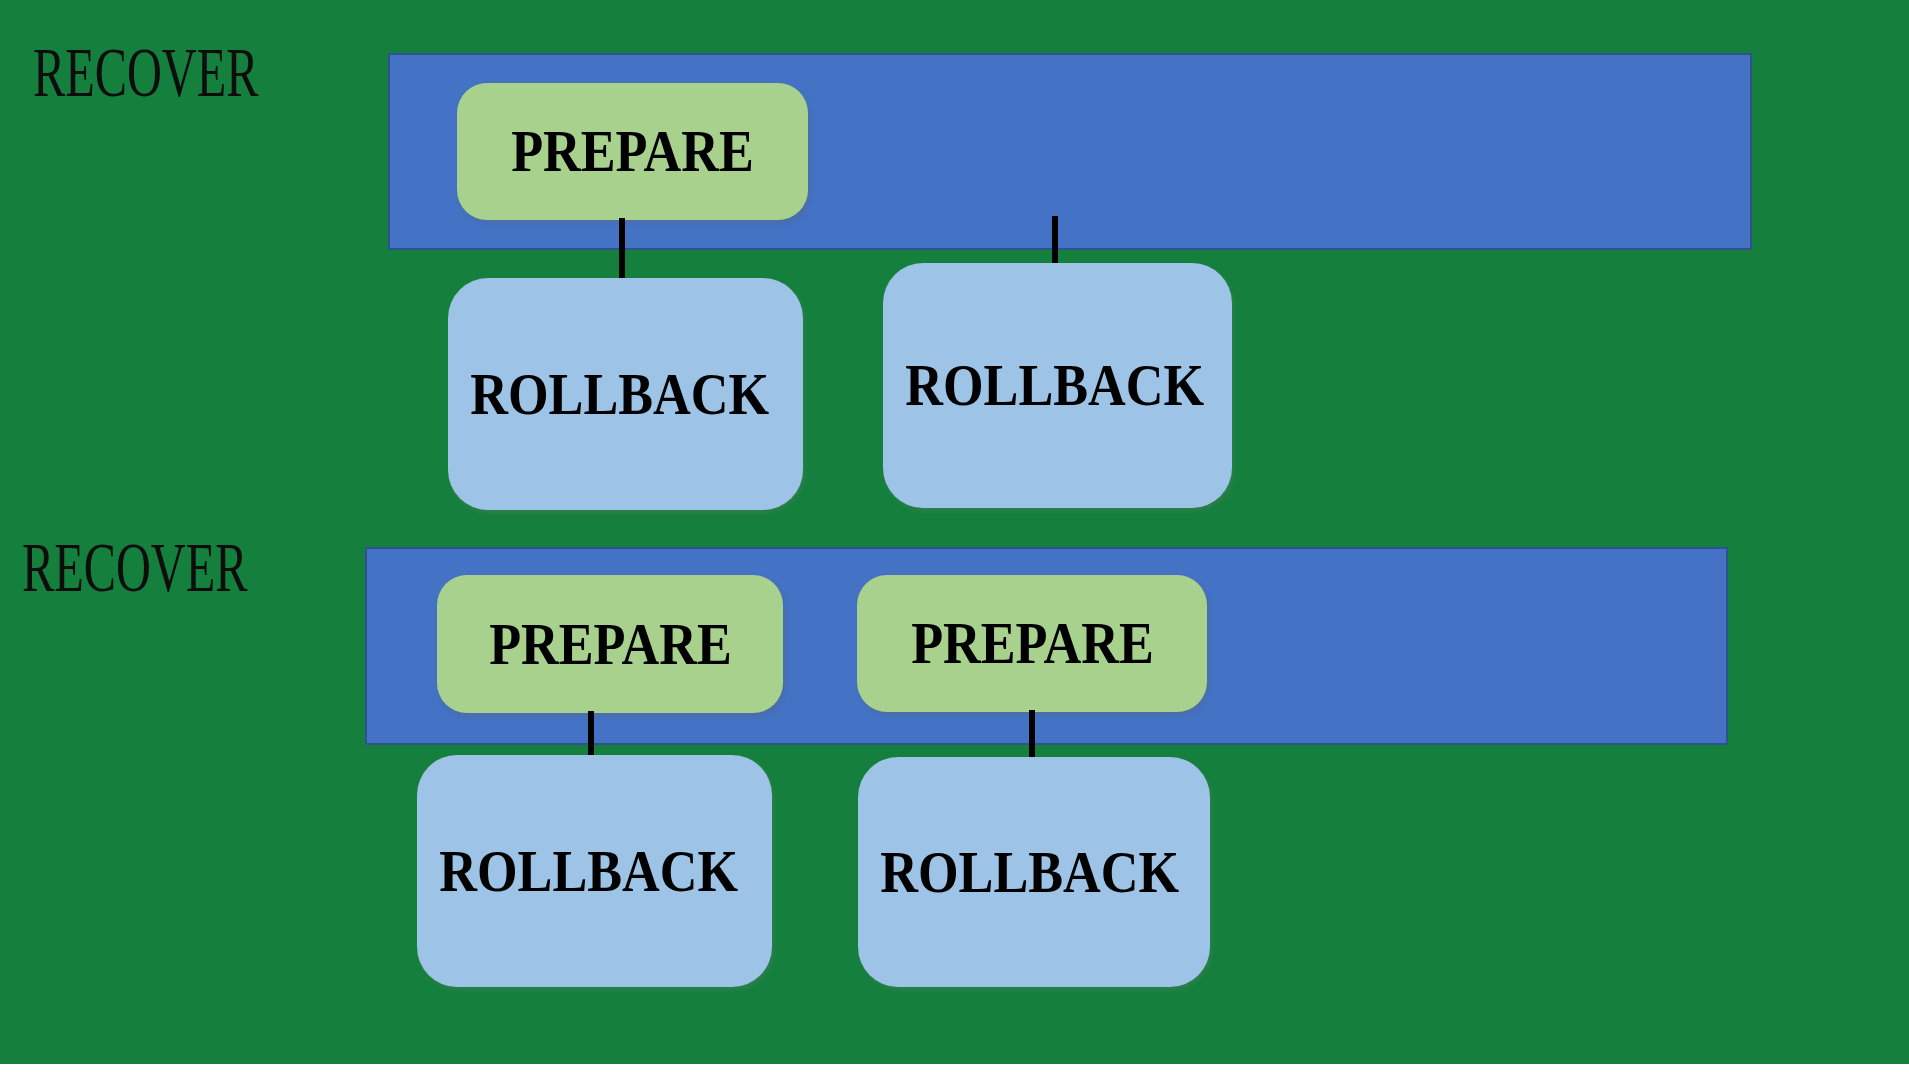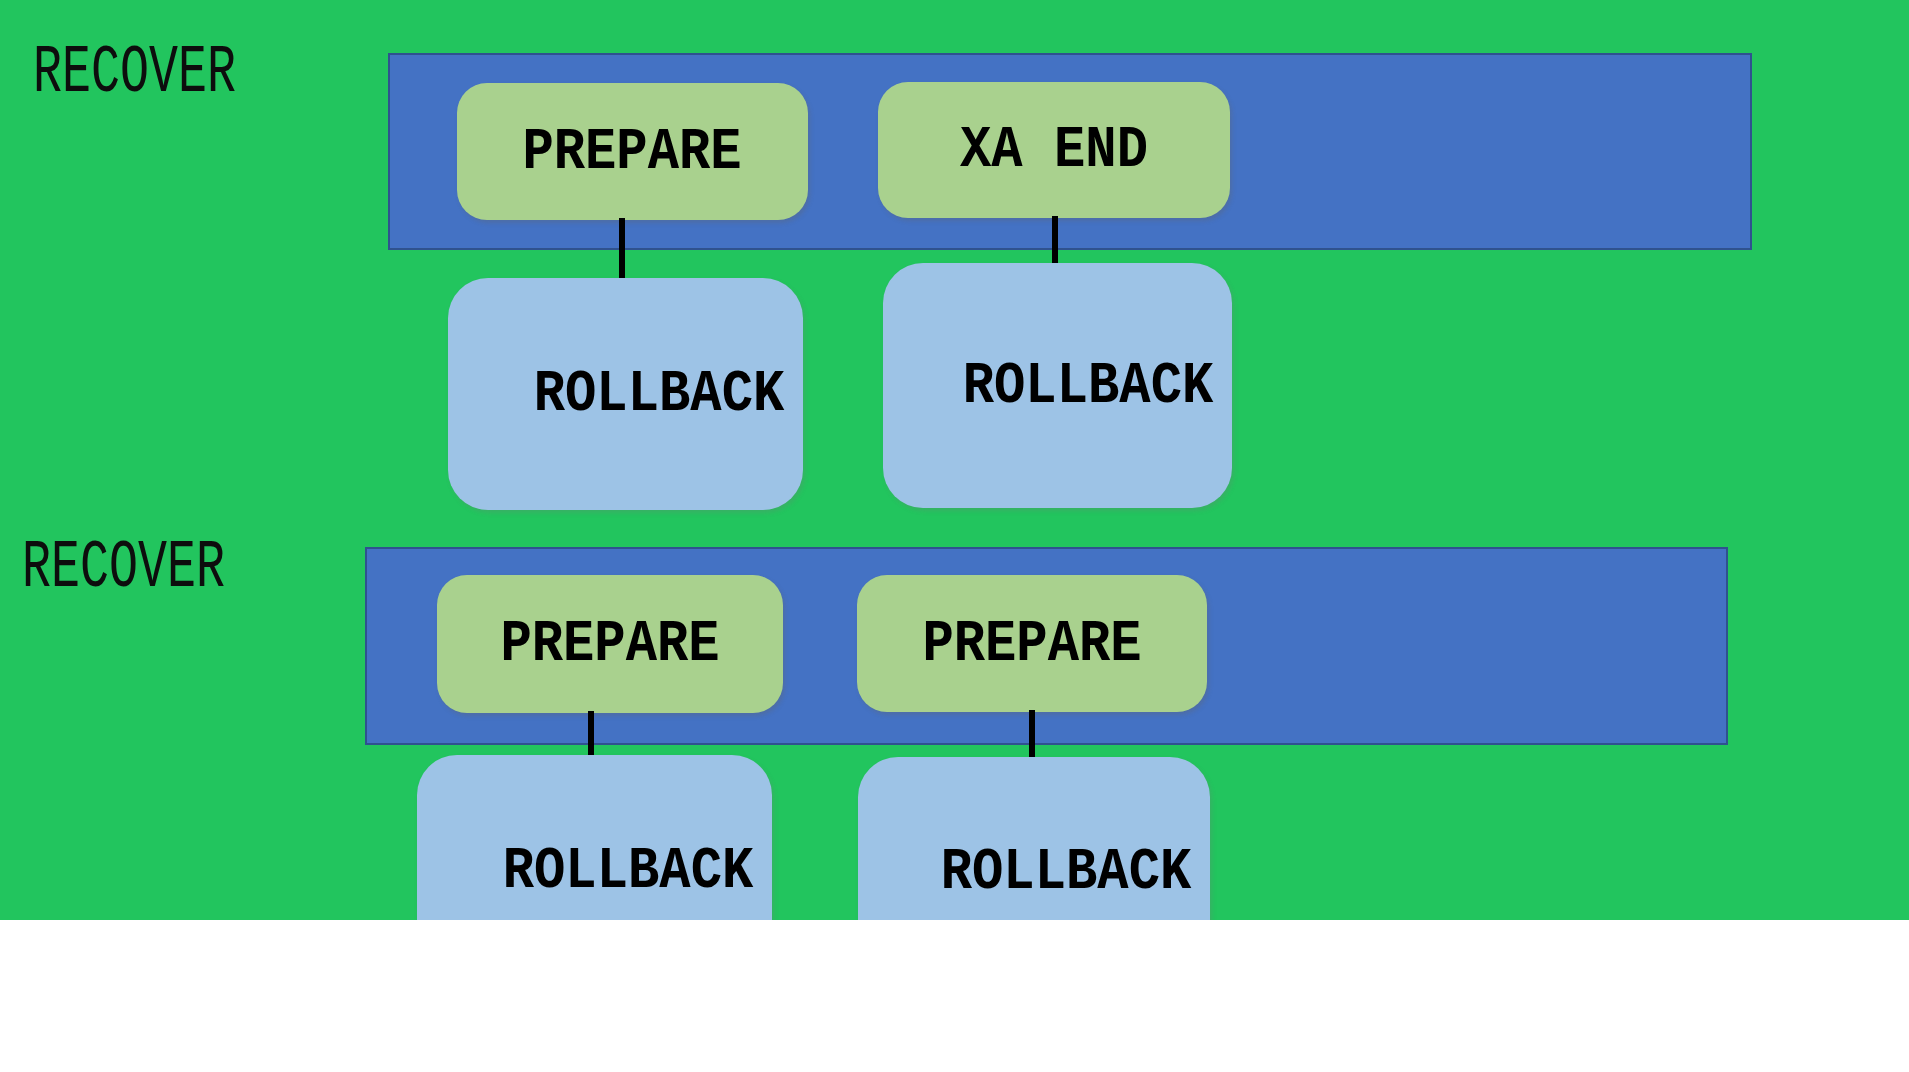--- a/index.html
+++ b/index.html
@@ -3,24 +3,24 @@
 <meta charset="utf-8">
 <style>
   html, body {
     margin: 0;
     padding: 0;
     background: #ffffff;
   }
   .canvas {
     position: relative;
     width: 1909px;
-    height: 920px;
-    background: #22c55e;
+    height: 1064px;
+    background: #15803d;
     overflow: hidden;
-    font-family: Liberation Mono, monospace;
+    font-family: Liberation Serif, serif;
   }
 
   
   .section-label {
     position: absolute;
     font-size: 69px;
     font-weight: 400;
     line-height: 69px;
     color: #0d0d0d;
     transform: scaleX(0.70);
@@ -59,21 +59,21 @@
   .s2-a2 { left: 857px; top: 575px; width: 350px; height: 137px; }
 
   
   .result-box {
     position: absolute;
     background: #9dc3e6;
     border-radius: 40px;
     z-index: 2;
     display: flex;
     align-items: center;
-    justify-content: flex-end;
+    justify-content: flex-start;
     box-shadow: 2px 3px 4px rgba(120,120,120,0.25);
   }
   .s1-r1 { left: 448px; top: 278px; width: 355px; height: 232px; }
   .s1-r2 { left: 883px; top: 263px; width: 349px; height: 245px; }
   .s2-r1 { left: 417px; top: 755px; width: 355px; height: 232px; }
   .s2-r2 { left: 858px; top: 757px; width: 352px; height: 230px; }
 
   
   .box-label {
     font-size: 60px;
@@ -103,23 +103,20 @@
 <div class="canvas">
 
   <div class="section-label s1-label">RECOVER</div>
 
   <div class="bar s1-bar"></div>
 
   <div class="action-box s1-a1">
     <span class="box-label">PREPARE</span>
   </div>
 
-  <div class="action-box s1-a2">
-    <span class="box-label">XA END</span>
-  </div>
 
   <div class="connector s1-c1"></div>
   <div class="connector s1-c2"></div>
 
   <div class="result-box s1-r1">
     <span class="box-label">ROLLBACK</span>
   </div>
 
   <div class="result-box s1-r2">
     <span class="box-label">ROLLBACK</span>

